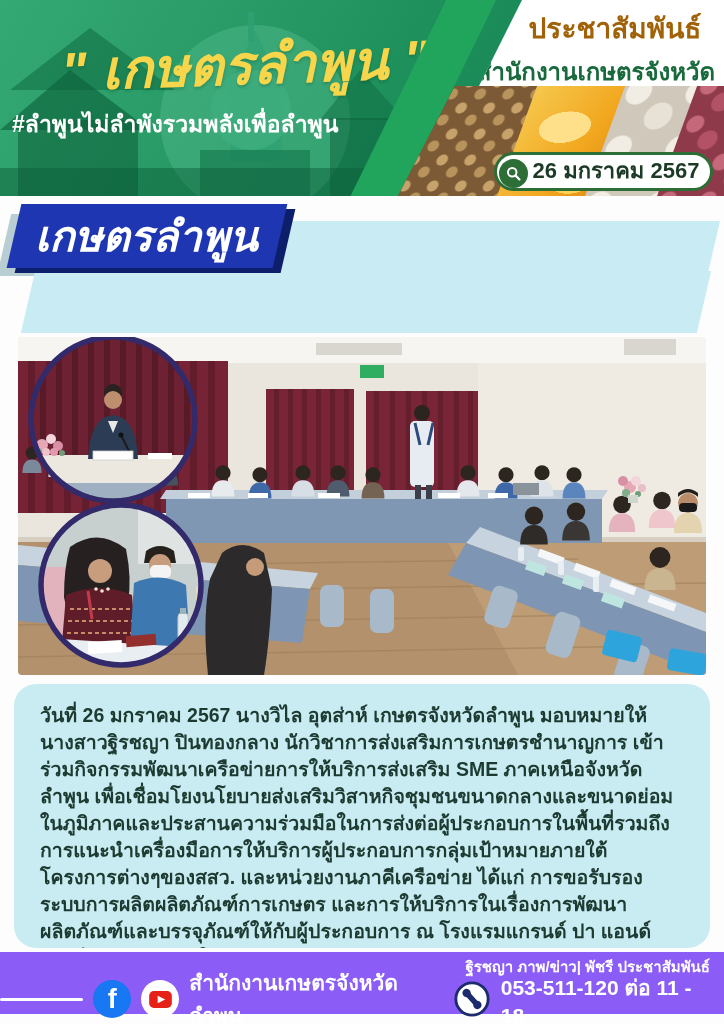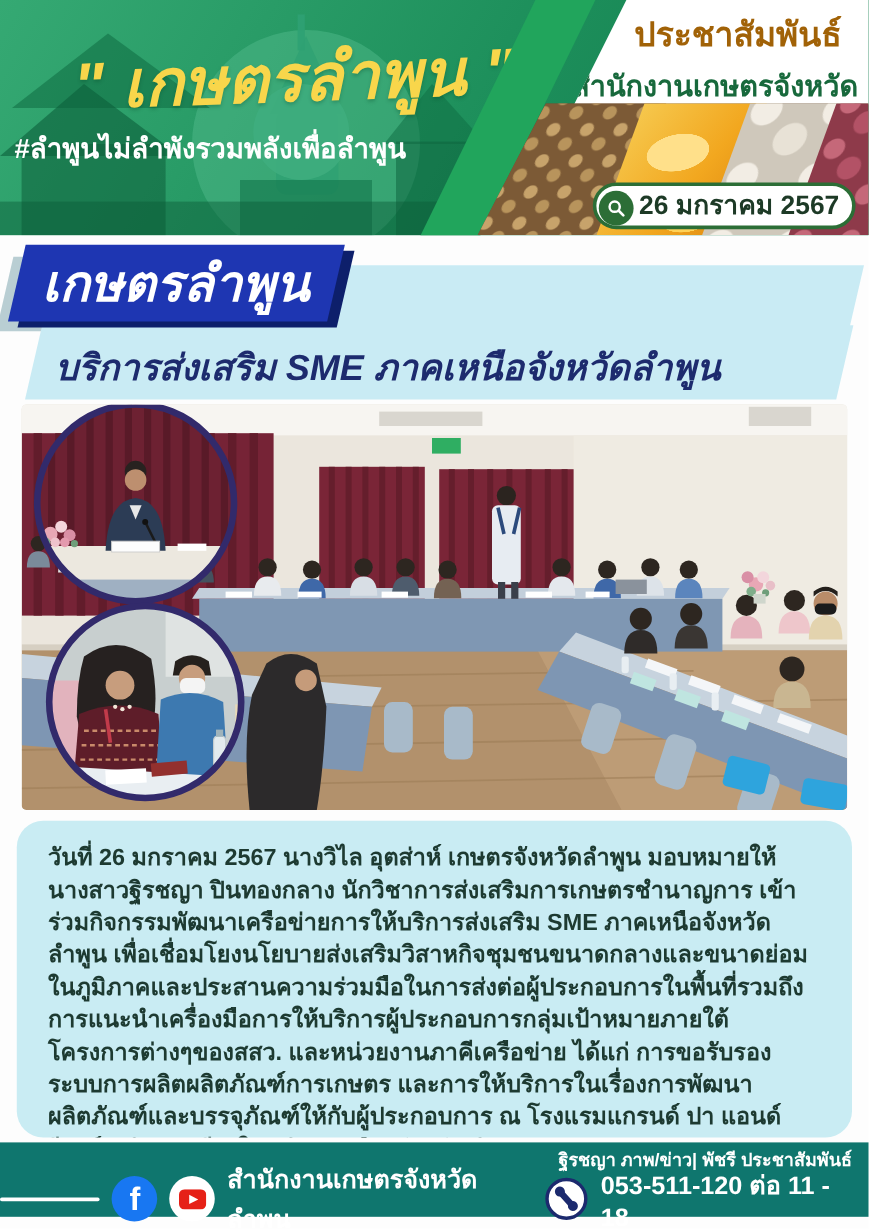--- a/index.html
+++ b/index.html
@@ -77,21 +77,21 @@
            border-radius:4px; overflow:hidden; background:#ebe6dd; }
   .photo svg { display:block; width:100%; height:100%; }
 
   
   .body-panel { position:absolute; left:14px; top:684px; width:696px; height:264px;
                 background:#c9ecf3; border-radius:22px; overflow:hidden; }
   .body-panel p { padding:18px 26px 0 26px; font-size:19.5px; line-height:27px;
                   font-weight:700; color:#1d3a31; }
 
   
-  .footer { position:absolute; left:0; top:952px; width:724px; height:62px; background:#0f766e; }
+  .footer { position:absolute; left:0; top:952px; width:724px; height:62px; background:#8b5cf6; }
   .credit { position:absolute; right:14px; top:3px; color:#ffffff; font-size:15px; font-weight:700; }
   .frow { position:absolute; left:0; right:0; top:26px; height:42px;
           display:flex; align-items:center; gap:10px; }
   .fline { height:3px; background:#ffffff; border-radius:2px; }
   .fline-left { width:86px; }
   .fline-right { flex:1; }
   .fb-circle { width:38px; height:38px; border-radius:50%; background:#1877f2; color:#ffffff;
                display:flex; align-items:center; justify-content:center;
                font-size:27px; font-weight:800; flex:0 0 38px; }
   .yt-circle { width:38px; height:38px; border-radius:50%; background:#ffffff;
@@ -161,21 +161,20 @@
     </div>
   </div>
 
   <div class="tb-shadow"></div>
   <div class="tb-cyan-a"></div>
   <div class="tb-cyan-b"></div>
   <div class="tb-blue-shadow"></div>
   <div class="tb-blue">
     <span>เกษตรลำพูน</span>
   </div>
-  <div class="headline2">บริการส่งเสริม SME ภาคเหนือจังหวัดลำพูน</div>
 
   <figure class="photo">
     <svg viewBox="0 0 688 338" preserveAspectRatio="none">
       <defs>
         <g id="prs">
           <circle cx="0" cy="-15" r="8" fill="#2d2620"></circle>
           <path d="M-12 10 Q-12 -7 0 -7 Q12 -7 12 10 Z" fill="currentColor"></path>
         </g>
         <clipPath id="c1">
             <circle cx="95" cy="82" r="82"></circle>

